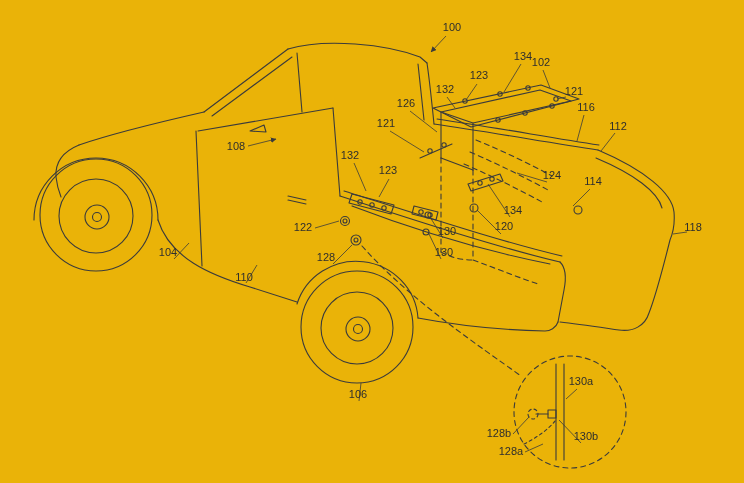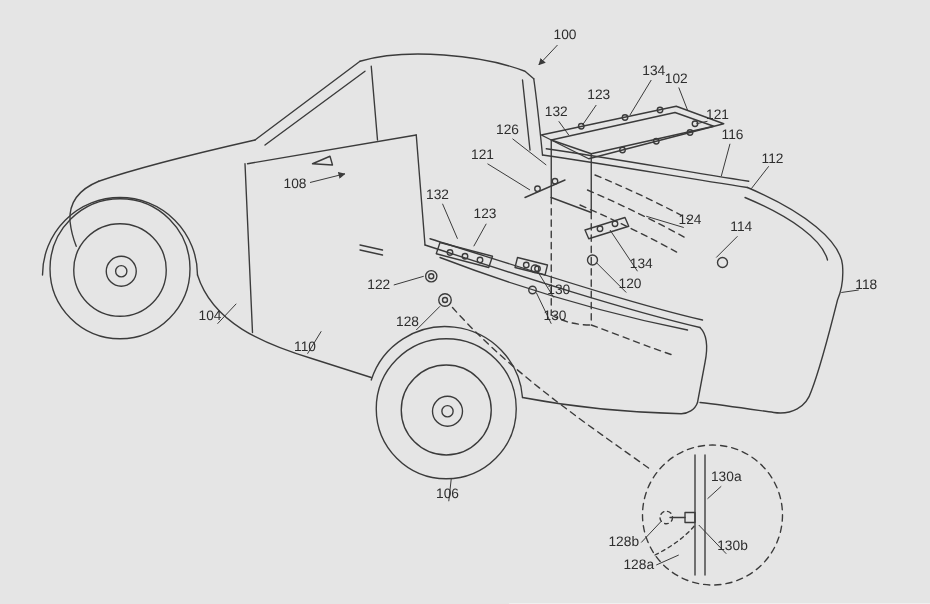--- a/index.html
+++ b/index.html
@@ -1,16 +1,16 @@
 <!DOCTYPE html>
 <html><head>
 <meta charset="utf-8">
 <style>
   html,body{margin:0;padding:0;background:#ffffff;}
-  .stage{position:relative;width:744px;height:483px;background:#e5e5e5;overflow:hidden;
+  .stage{position:relative;width:744px;height:483px;background:#eab308;overflow:hidden;
          font-family:"Liberation Sans",sans-serif;}
   svg{position:absolute;left:0;top:0;}
   .stroke path,.stroke line,.stroke circle,.stroke ellipse,.stroke rect{
     stroke:#3b3b3b;fill:none;stroke-width:1.1;stroke-linecap:round;stroke-linejoin:round;}
   .dash{stroke-dasharray:5 4;}
   .dashf{stroke-dasharray:3 3;}
   .leader{stroke:#3b3b3b;stroke-width:.8;fill:none;}
   .lbl{font:11px "Liberation Sans",sans-serif;fill:#2e2e2e;text-anchor:middle;}
   .solid{fill:#3b3b3b;stroke:none;}
 </style>

